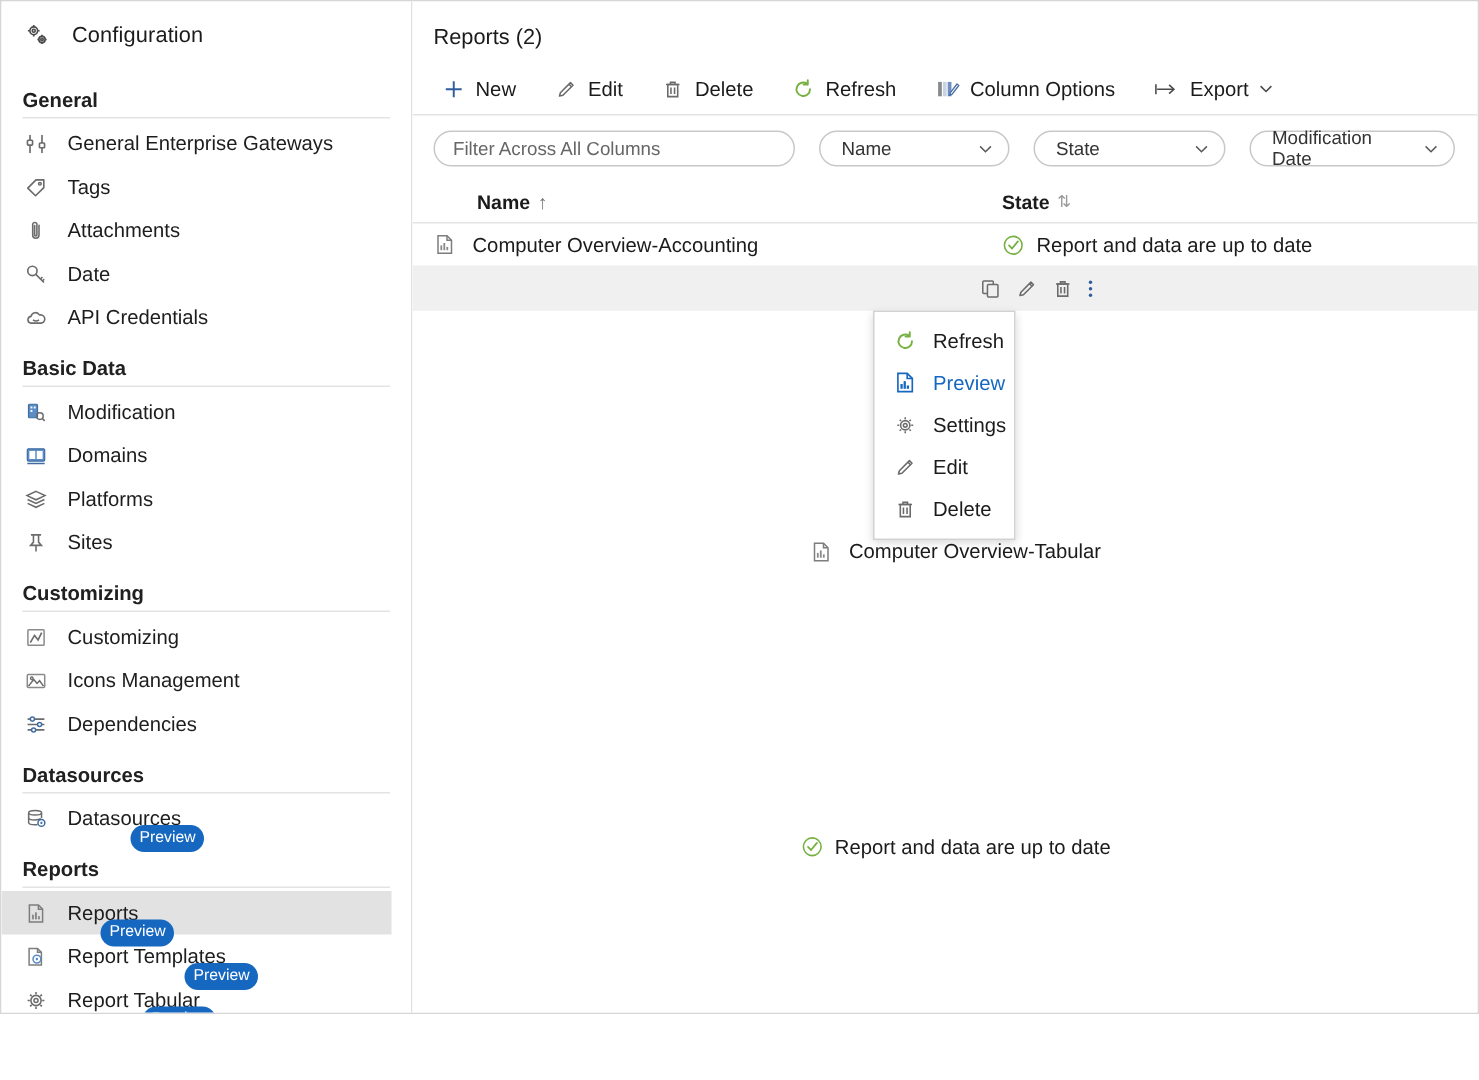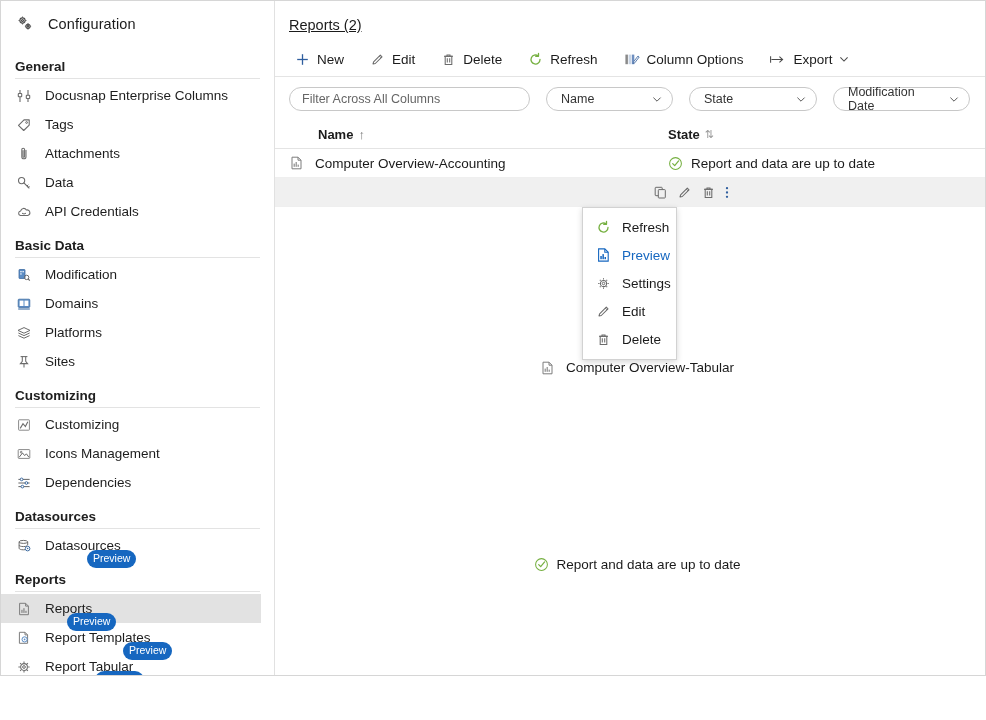--- a/index.html
+++ b/index.html
@@ -92,21 +92,20 @@
     flex: 1 1 auto;
     position: relative;
     height: 100%;
     background: #ffffff;
     overflow: hidden;
   }
   .main-title {
     font-size: 14.5px;
     color: #1b1b1b;
     padding: 16px 0 0 14px;
-    text-decoration: underline;
   }
   .toolbar {
     display: flex;
     align-items: center;
     height: 34px;
     padding-left: 9px;
     margin-top: 9px;
     gap: 0;
     text-align: center;
   }
@@ -296,21 +295,21 @@
       <span class="ico">
         <svg width="16" height="16" viewBox="0 0 16 16">
           <g stroke="#6b6b6b" stroke-width="1.1" fill="none">
             <line x1="4" y1="2" x2="4" y2="14"></line>
             <line x1="12" y1="2" x2="12" y2="14"></line>
             <rect x="2.3" y="5.5" width="3.4" height="3.2" rx="0.5" fill="#fff"></rect>
             <rect x="10.3" y="7.3" width="3.4" height="3.2" rx="0.5" fill="#fff"></rect>
           </g>
         </svg>
       </span>
-      <span class="sb-label">Docusnap Enterprise Columns</span>
+      <span class="sb-label">General Enterprise Gateways</span>
     </div>
 
     <div class="sb-item">
       <span class="ico">
         <svg width="16" height="16" viewBox="0 0 16 16">
           <path d="M2.5 8.4 L8 2.9 L13.2 2.9 L13.2 8.1 L7.7 13.5 Z" fill="none" stroke="#6b6b6b" stroke-width="1.1" stroke-linejoin="round"></path>
           <circle cx="10.6" cy="5.5" r="0.9" fill="none" stroke="#6b6b6b" stroke-width="1"></circle>
         </svg>
       </span>
       <span class="sb-label">Tags</span>
@@ -326,21 +325,21 @@
     </div>
 
     <div class="sb-item">
       <span class="ico">
         <svg width="16" height="16" viewBox="0 0 16 16">
           <circle cx="5.6" cy="5.6" r="3.1" fill="none" stroke="#6b6b6b" stroke-width="1.1"></circle>
           <path d="M7.9 7.9 L13 13" fill="none" stroke="#6b6b6b" stroke-width="1.1" stroke-linecap="round"></path>
           <path d="M11 11 l1.3 -1.3 M12.3 12.3 l1.2 -1.2" stroke="#6b6b6b" stroke-width="1"></path>
         </svg>
       </span>
-      <span class="sb-label">Data</span>
+      <span class="sb-label">Date</span>
     </div>
 
     <div class="sb-item">
       <span class="ico">
         <svg width="16" height="16" viewBox="0 0 16 16">
           <path d="M4.3 11.4 a2.3 2.3 0 0 1 0.4 -4.5 a3 3 0 0 1 5.6 -0.9 a2.5 2.5 0 0 1 1.5 5.4 Z" fill="none" stroke="#6b6b6b" stroke-width="1.05" stroke-linejoin="round"></path>
           <path d="M6 9.2 q2 1.6 4 0" fill="none" stroke="#6b6b6b" stroke-width="1"></path>
         </svg>
       </span>
       <span class="sb-label">API Credentials</span>

